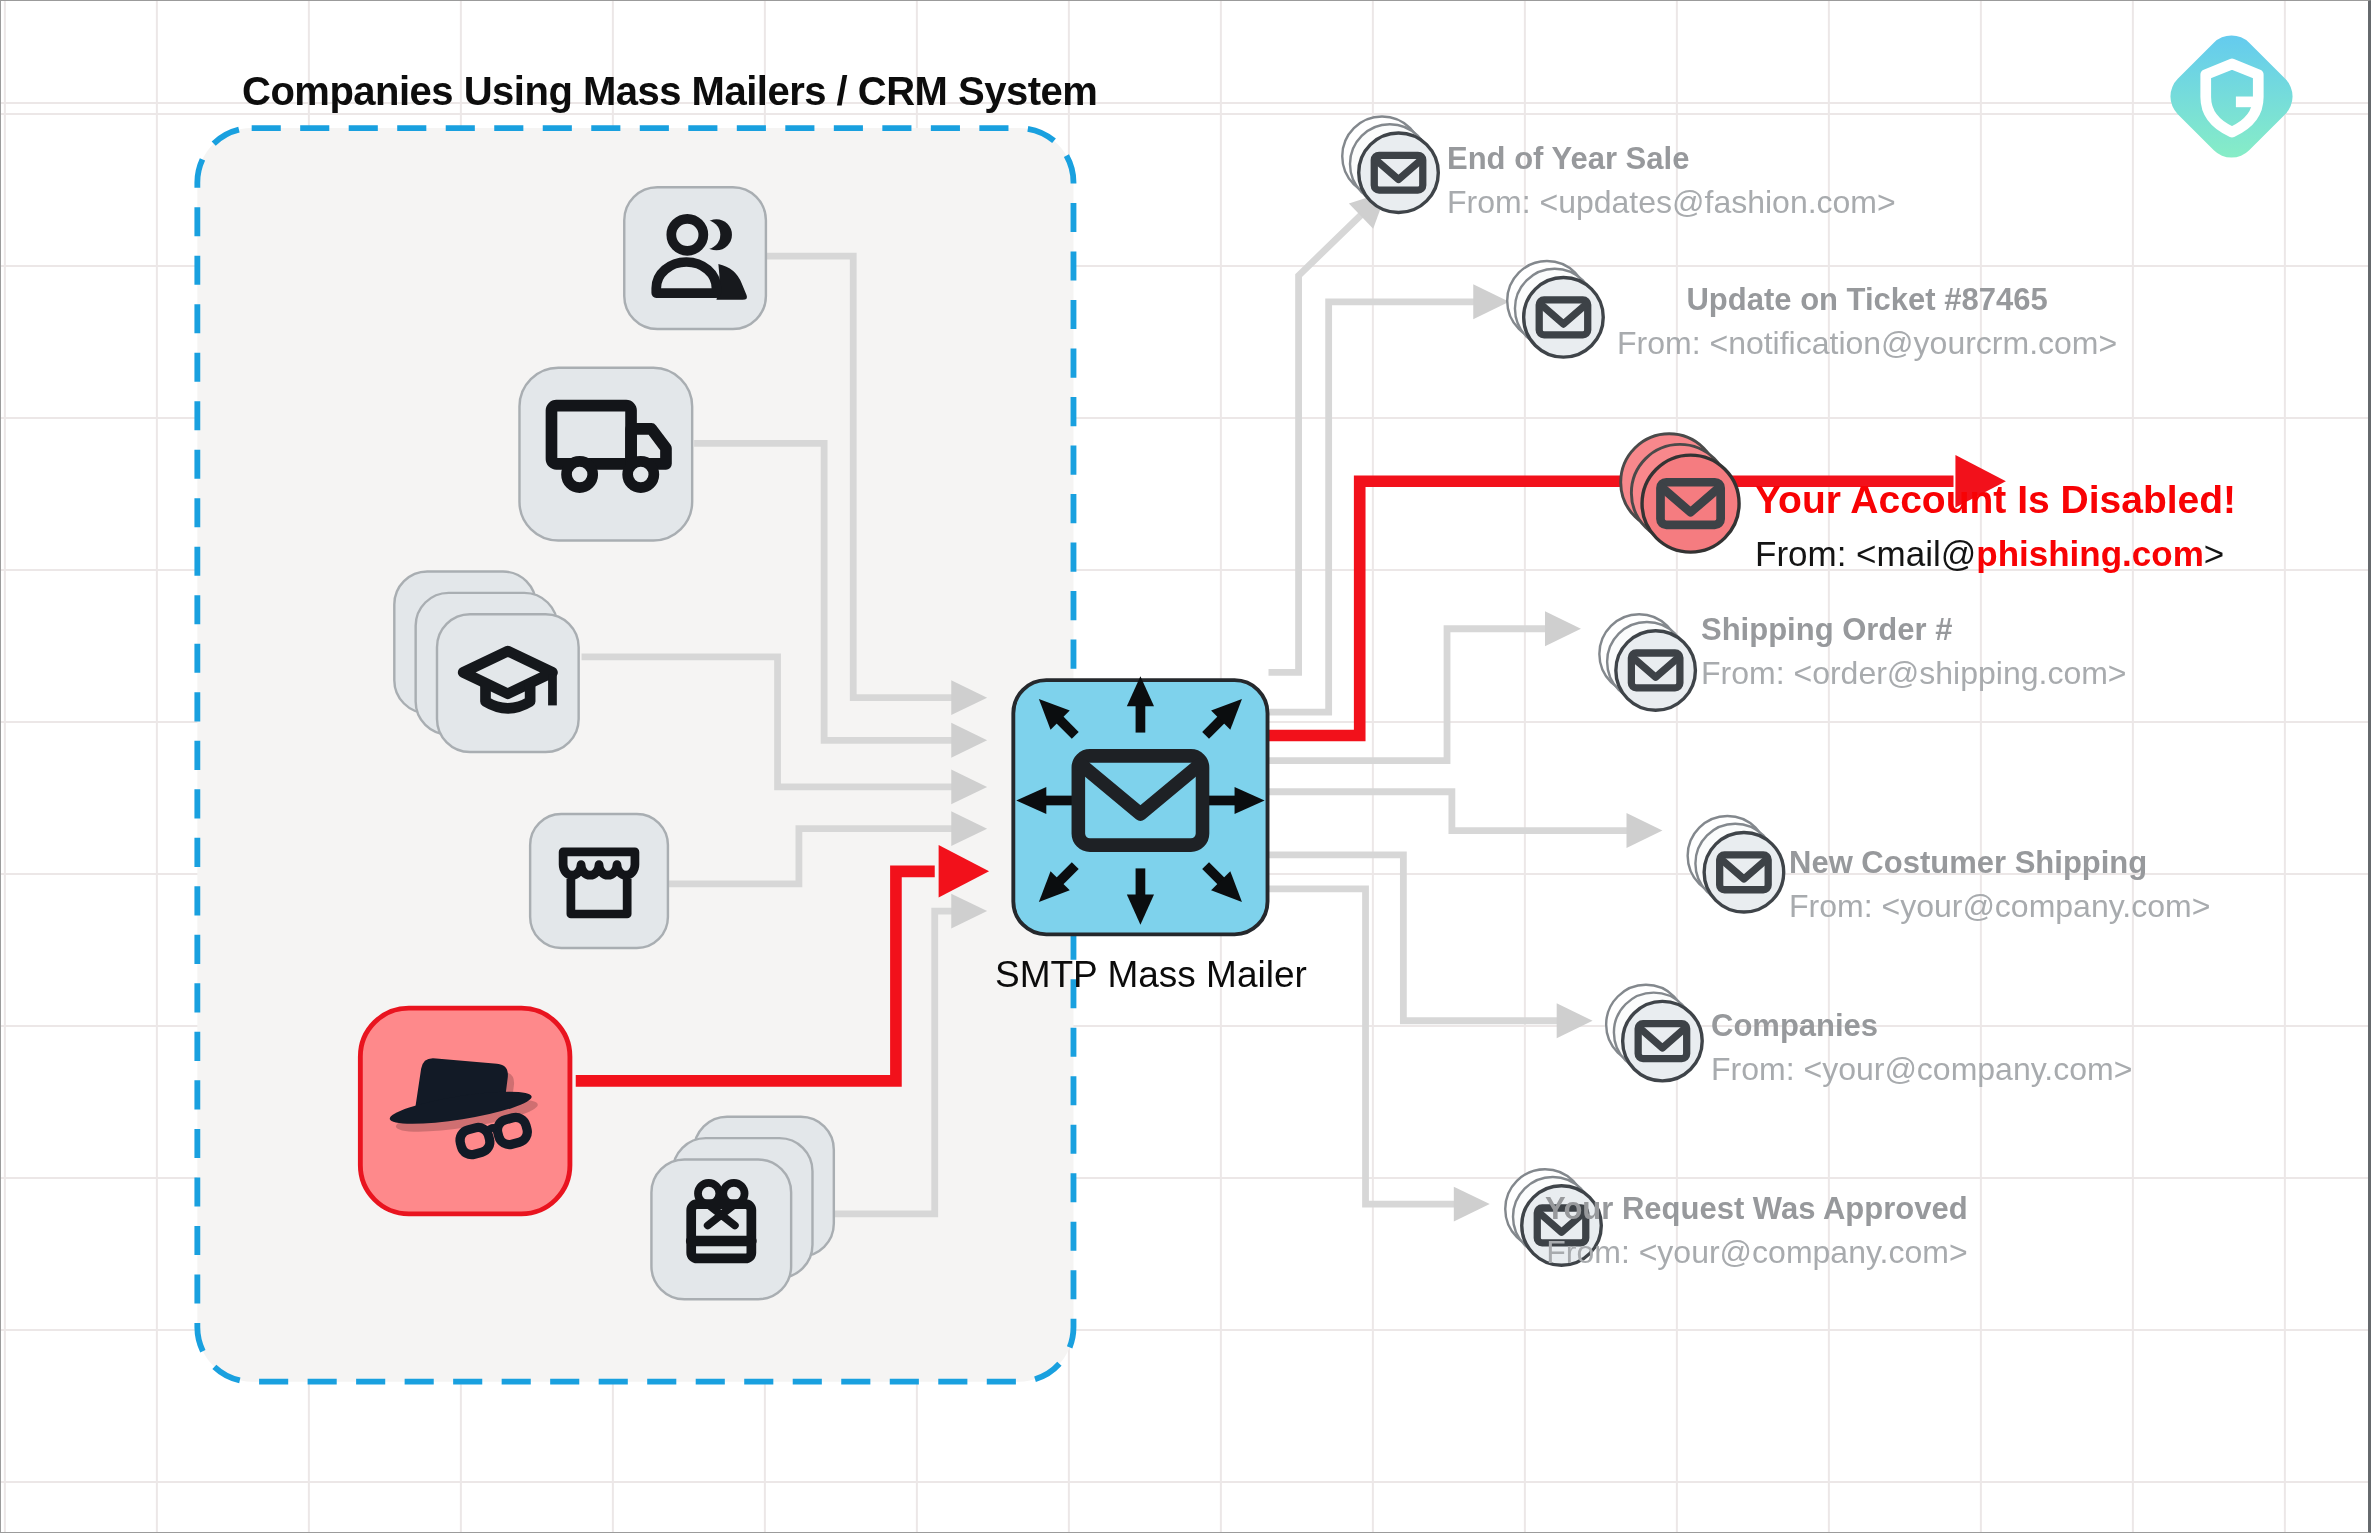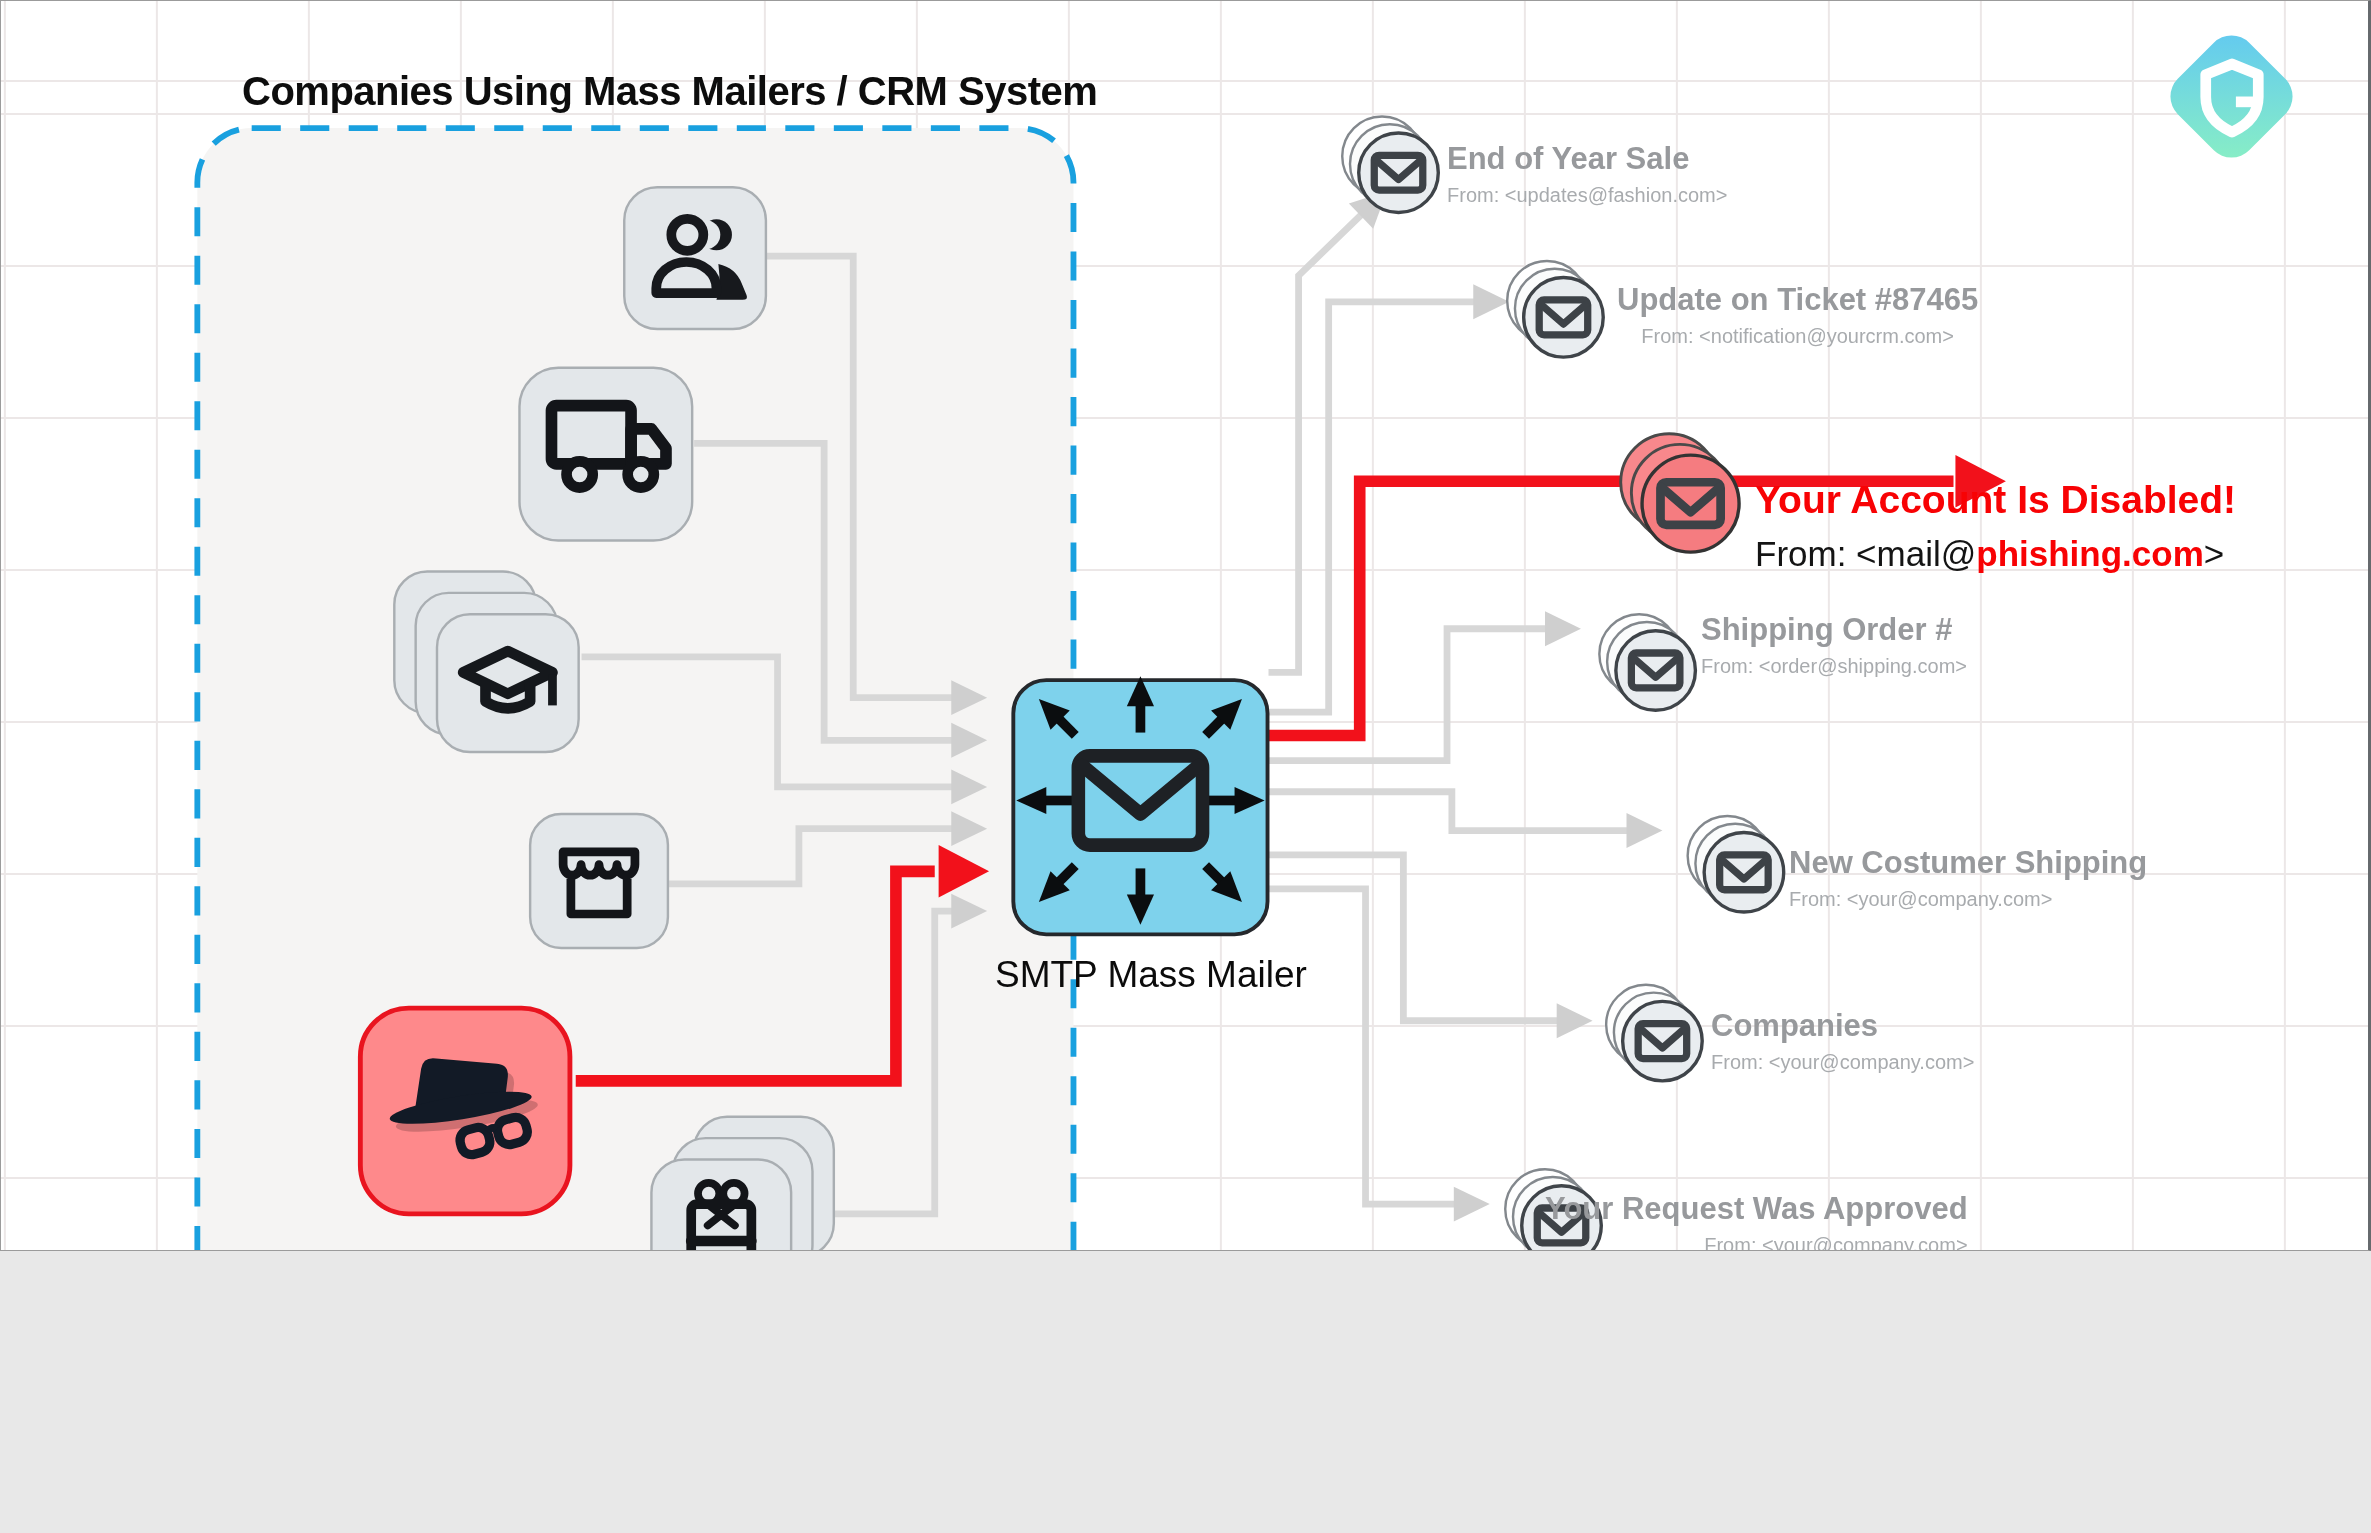--- a/index.html
+++ b/index.html
@@ -1,36 +1,36 @@
 <!DOCTYPE html>
 <html><head>
 <meta charset="utf-8">
 <style>
   html,body{margin:0;padding:0;background:#e8e8e8;}
   .canvas{
     position:relative;
-    width:2372px;height:1251px;
+    width:2372px;height:1533px;
     background-color:#ffffff;
     background-image:
       repeating-linear-gradient(90deg,#ece7e7 0 1.9px,transparent 1.9px 152px),
       repeating-linear-gradient(180deg,#ece7e7 0 1.9px,transparent 1.9px 152px);
     background-position:2.9px 0,0 112px;
     border:1.9px solid #9b9b9b;
     border-right:4.9px solid #666a6e;
     box-sizing:border-box;
     overflow:hidden;
     font-family:"Liberation Sans",sans-serif;
   }
   svg.layer{position:absolute;left:0;top:0;width:2372px;height:1533px;}
   .txt{position:absolute;white-space:nowrap;}
   .diagram-title{left:241px;top:68px;font-size:40px;font-weight:600;color:#0d0d0d;letter-spacing:-0.5px;}
   .mailer-label{left:994px;top:953px;width:291px;text-align:center;font-size:37px;font-weight:500;color:#0b0b0b;}
   .email{position:absolute;display:flex;flex-direction:column;gap:6.8px;}
   .email .t{font-size:31px;font-weight:700;color:#97999c;white-space:nowrap;}
-  .email .f{font-size:20px;font-weight:400;color:#a8abae;white-space:nowrap;}
+  .email .f{font-size:32px;font-weight:400;color:#a8abae;white-space:nowrap;}
   .email.phish .t{font-size:39px;font-weight:800;color:#f80204;margin-top:40px;}
   .email.phish .f{font-size:35px;color:#141414;}
   .email.phish .f .dom{color:#f80204;font-weight:700;}
   .e1{left:1446px;top:140px;}
   .e2{left:1616px;top:281px;text-align:center;}
   .e3{left:1754px;top:437px;gap:11.6px;}
   .e4{left:1700px;top:611px;}
   .e5{left:1788px;top:844px;}
   .e6{left:1710px;top:1007px;}
   .e7{left:1544px;top:1190px;text-align:right;}

